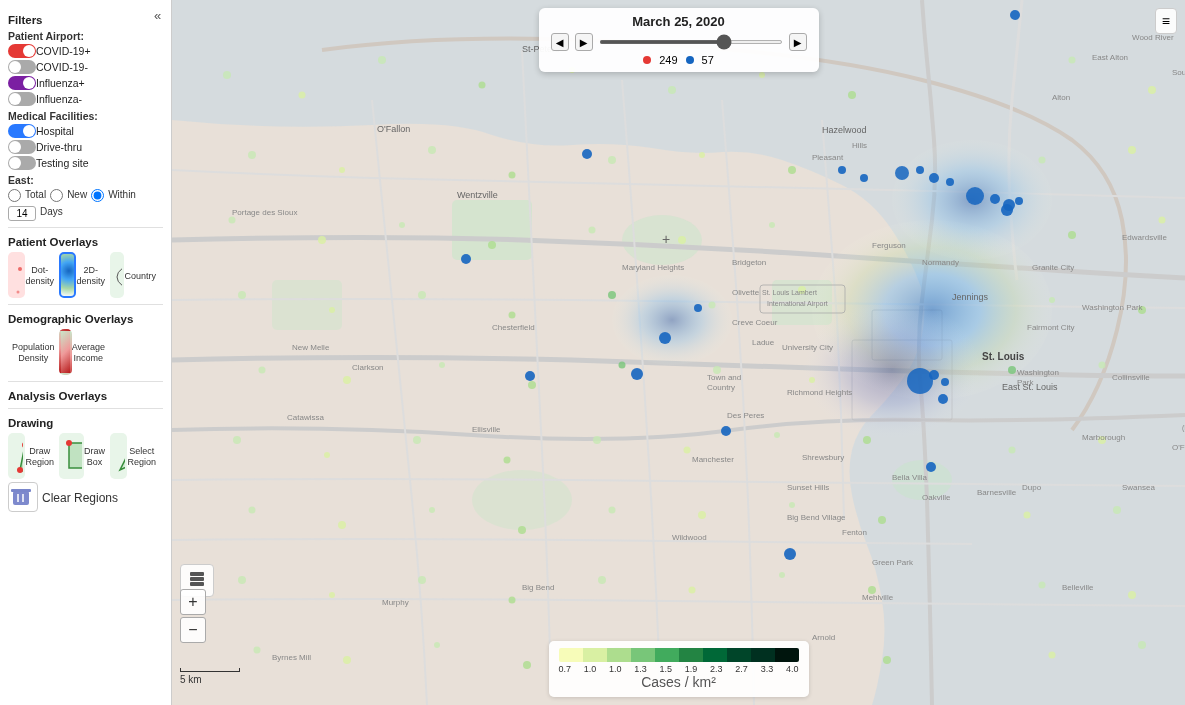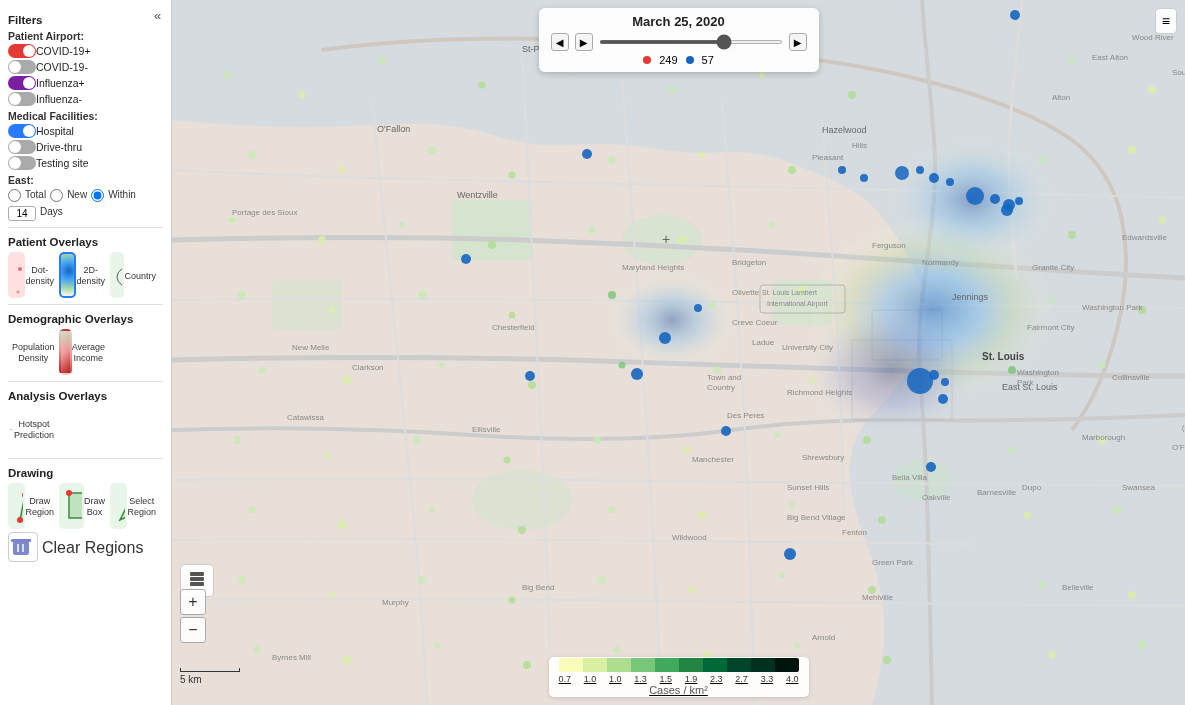--- a/index.html
+++ b/index.html
@@ -315,43 +315,42 @@
     }
 
     
     #color-legend {
       position: absolute;
       bottom: 8px;
       left: 50%;
       transform: translateX(-50%);
       background: rgba(255,255,255,0.92);
       border-radius: 5px;
-      padding: 1px 10px;
+      padding: 7px 10px;
       z-index: 5;
       text-align: center;
       box-shadow: 0 1px 4px rgba(0,0,0,0.15);
-      text-decoration: underline;
     }
     .color-gradient {
       display: flex;
       height: 14px;
       width: 240px;
       border-radius: 2px;
       overflow: hidden;
     }
     .legend-labels {
       display: flex;
       justify-content: space-between;
       width: 240px;
       font-size: 9px;
       color: #333;
       margin-top: 2px;
     }
     .legend-unit {
-      font-size: 11px;
+      font-size: 14px;
       color: #555;
       text-align: center;
     }
 
     
     .drawing-bottom {
       display: flex;
       align-items: center;
       gap: 4px;
       margin-top: 3px;
@@ -482,33 +481,20 @@
     </div>
     <div class="overlay-thumb">
       <div class="thumb-img thumb-avg-income"></div>
       <div class="thumb-label">Average Income</div>
     </div>
   </div>
 
   <div class="divider"></div>
 
   <div class="section-title">Analysis Overlays</div>
-  <div class="overlay-grid">
-    <div class="overlay-thumb">
-      <div class="thumb-img thumb-hotspot">
-        <svg width="46" height="46" viewBox="0 0 46 46">
-          <circle cx="23" cy="28" r="12" fill="#e53935" opacity="0.9"></circle>
-          <circle cx="23" cy="28" r="7" fill="#c62828"></circle>
-          <circle cx="23" cy="19" r="5" fill="#fff"></circle>
-          <ellipse cx="23" cy="29" rx="5" ry="3" fill="#c62828"></ellipse>
-        </svg>
-      </div>
-      <div class="thumb-label">Hotspot Prediction</div>
-    </div>
-  </div>
 
   <div class="divider"></div>
 
   <div class="section-title">Drawing</div>
   <div class="overlay-grid">
     <div class="overlay-thumb">
       <div class="thumb-img thumb-draw-region">
         <svg width="46" height="46" viewBox="0 0 46 46">
           <polygon points="10,35 15,10 30,15 38,30 25,40" fill="#a5d6a7" stroke="#388e3c" stroke-width="1.5" fill-opacity="0.6"></polygon>
           <circle cx="10" cy="35" r="3" fill="#e53935"></circle>
@@ -540,21 +526,21 @@
 
   <div class="drawing-bottom">
     <div class="thumb-img thumb-clear-regions" style="width:30px;height:30px;border-radius:4px;">
       <svg width="28" height="28" viewBox="0 0 28 28">
         <rect x="4" y="8" width="16" height="14" rx="2" fill="#5c6bc0" opacity="0.8"></rect>
         <rect x="2" y="6" width="20" height="3" rx="1" fill="#7986cb"></rect>
         <line x1="9" y1="11" x2="9" y2="19" stroke="#fff" stroke-width="1.5"></line>
         <line x1="14" y1="11" x2="14" y2="19" stroke="#fff" stroke-width="1.5"></line>
       </svg>
     </div>
-    <span class="thumb-label" style="font-size:16px;">Clear Regions</span>
+    <span class="thumb-label" style="font-size:12px;">Clear Regions</span>
   </div>
 
 </div>
 
 <div id="map-container">
 
   <svg id="map-bg" viewBox="0 0 1013 705" xmlns="http://www.w3.org/2000/svg">
 
     <rect width="1013" height="705" fill="#e8e0d8"></rect>
 

